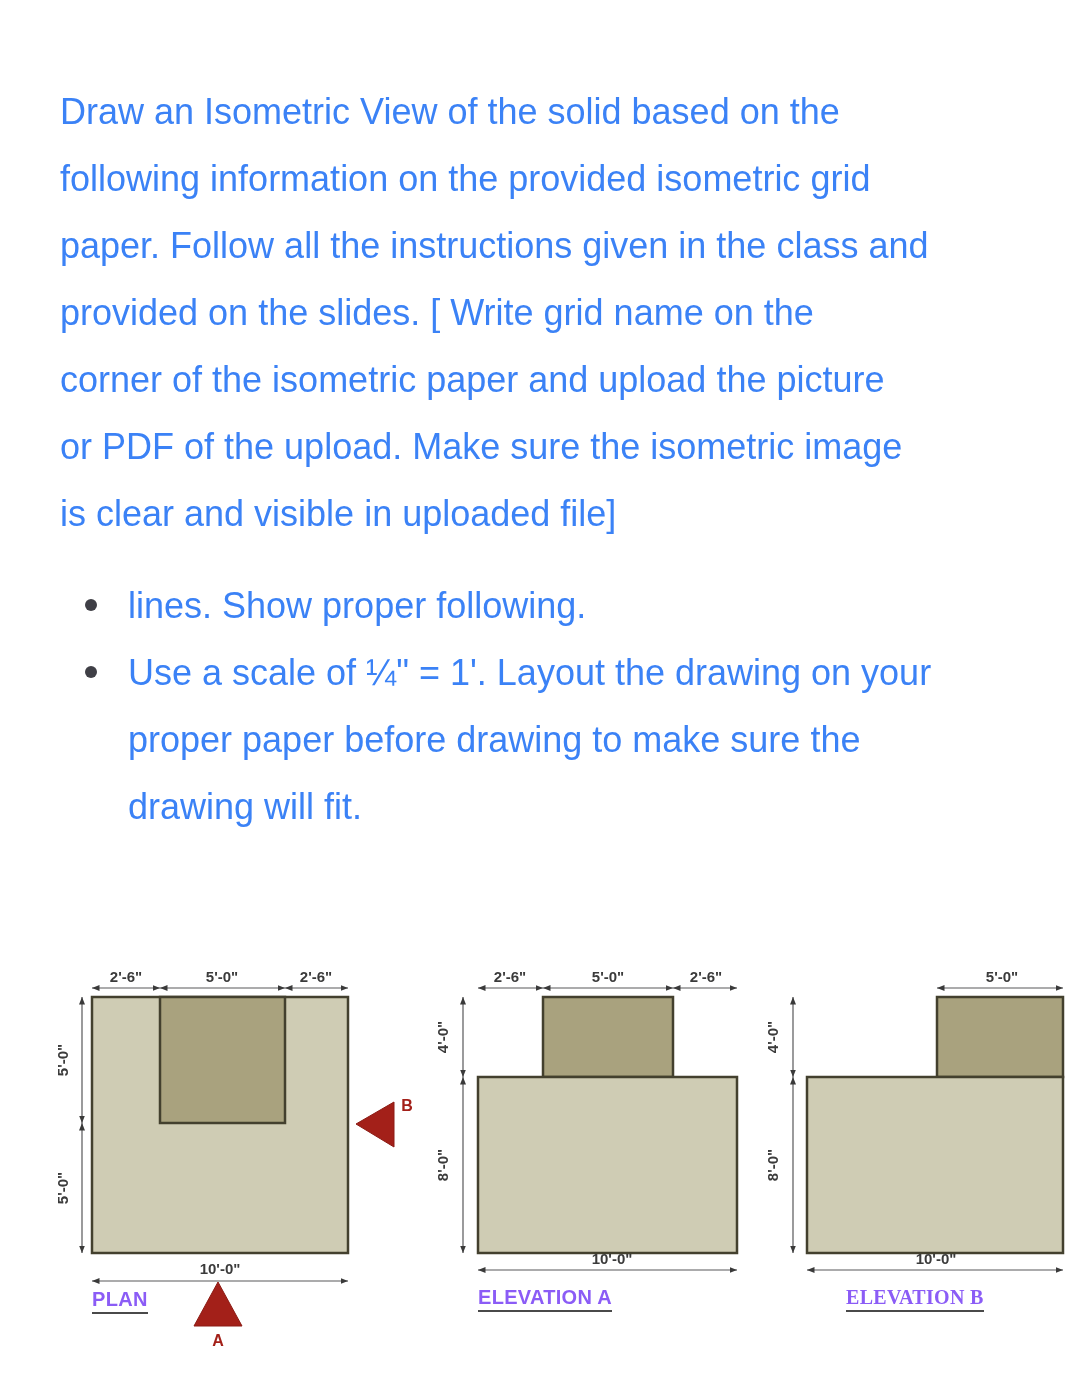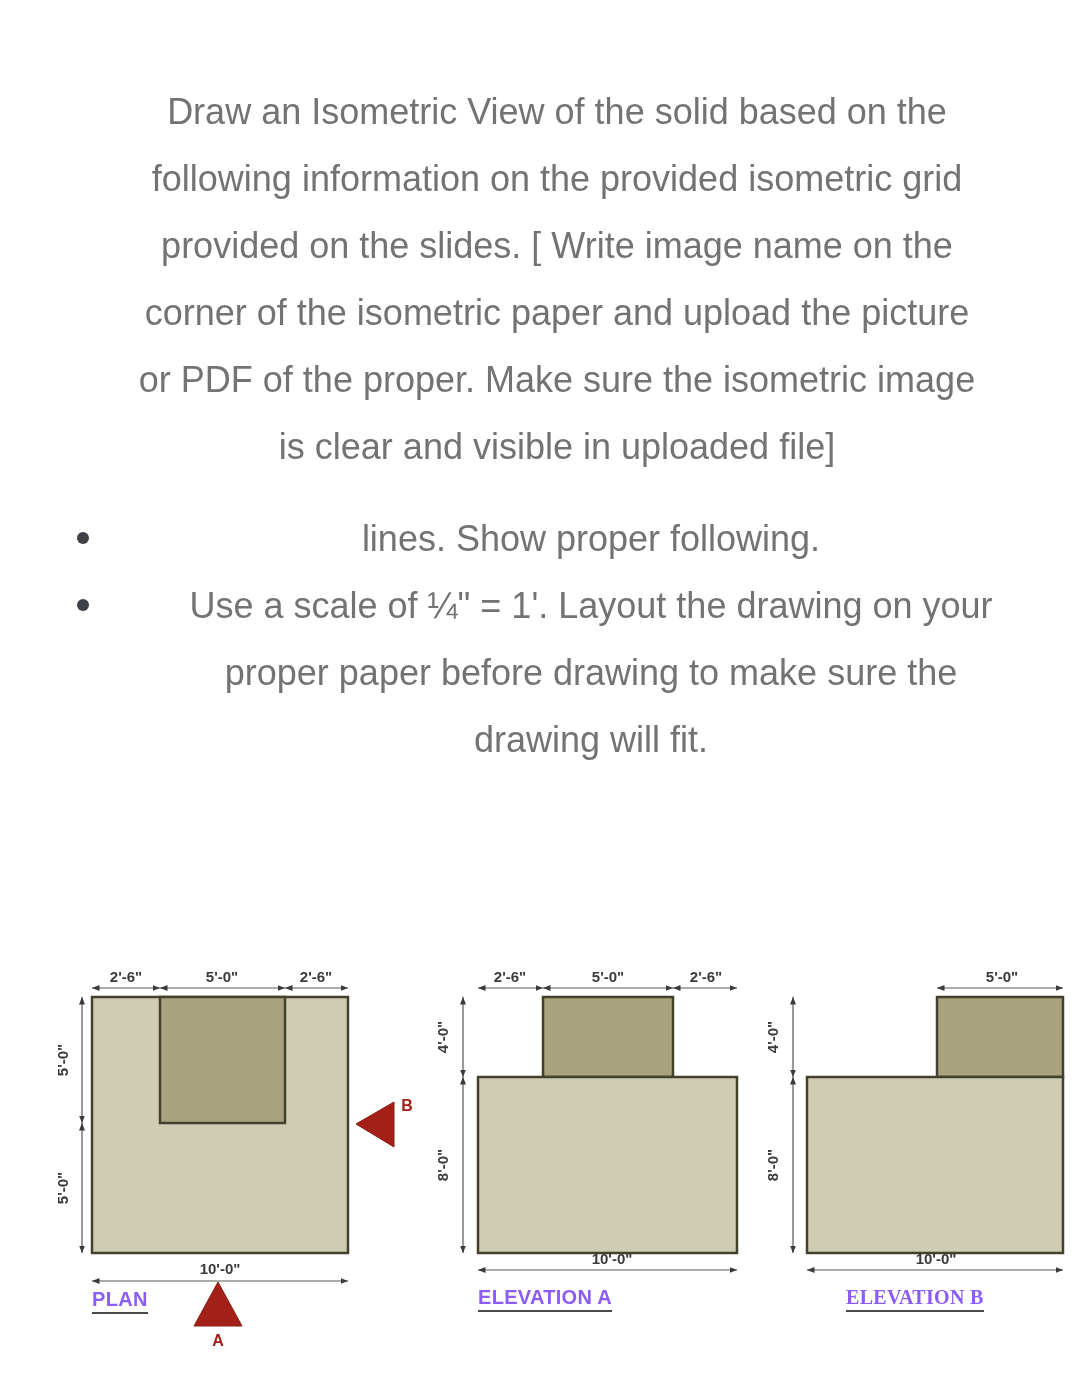--- a/index.html
+++ b/index.html
@@ -3,22 +3,22 @@
 <meta charset="utf-8">
 <style>
   html,body{margin:0;padding:0;}
   body{
     width:1076px;height:1381px;position:relative;overflow:hidden;
     background:#ffffff;
     font-family:"Liberation Sans", sans-serif;
   }
   
   .text-block{
-    position:absolute;left:52px;top:78px;width:1010px;
-    color:#737373;font-size:36px;line-height:67px;font-weight:400;text-align:center;
+    position:absolute;left:60px;top:78px;width:1010px;
+    color:#3b82f6;font-size:36px;line-height:67px;font-weight:400;
   }
   .para-line{white-space:nowrap;}
   .bullets{margin-top:25px;}
   .bullet-item{position:relative;padding-left:68px;}
   .bullet-dot{
     position:absolute;left:25px;top:27px;width:12px;height:12px;
     border-radius:50%;background:#3f3f46;
   }
   .bullet-line{white-space:nowrap;}
   
@@ -45,23 +45,24 @@
 </style>
 </head>
 <body>
 
 <main>
 
   <section class="text-block">
     <div>
       <div class="para-line">Draw an Isometric View of the solid based on the</div>
       <div class="para-line">following information on the provided isometric grid</div>
-      <div class="para-line">provided on the slides. [ Write image name on the</div>
+      <div class="para-line">paper. Follow all the instructions given in the class and</div>
+      <div class="para-line">provided on the slides. [ Write grid name on the</div>
       <div class="para-line">corner of the isometric paper and upload the picture</div>
-      <div class="para-line">or PDF of the proper. Make sure the isometric image</div>
+      <div class="para-line">or PDF of the upload. Make sure the isometric image</div>
       <div class="para-line">is clear and visible in uploaded file]</div>
     </div>
 
     <div class="bullets">
       <div class="bullet-item">
         <span class="bullet-dot"></span>
         <div class="bullet-line">lines. Show proper following.</div>
       </div>
       <div class="bullet-item">
         <span class="bullet-dot"></span>

